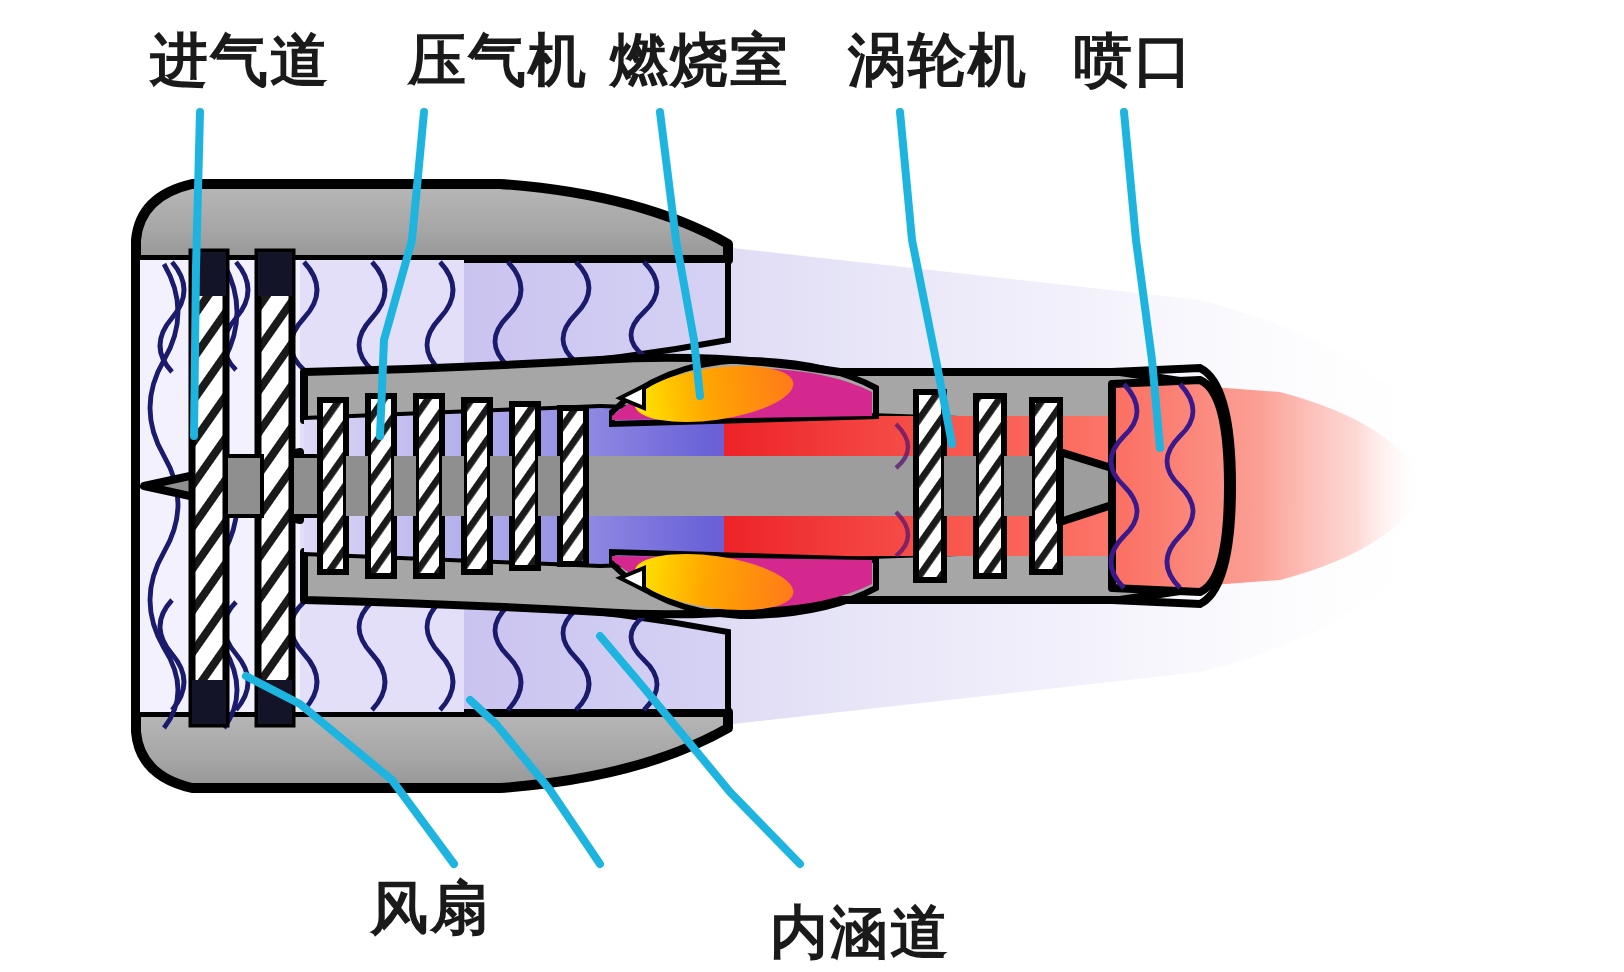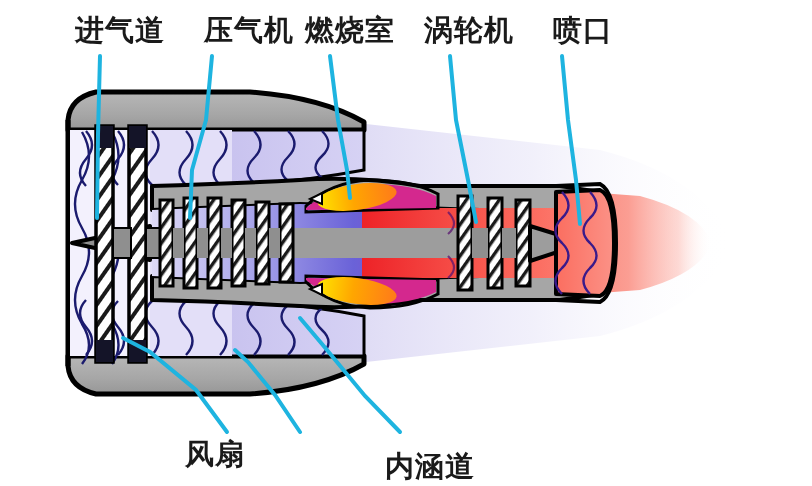--- a/index.html
+++ b/index.html
@@ -296,18 +296,18 @@
       <path d="M 227 432 L 196 390 L 150 352 L 123 338"></path>
       <path d="M 300 432 L 275 395 L 248 362 L 235 350"></path>
       <path d="M 400 432 L 365 396 L 322 344 L 300 318"></path>
     </g>
   </svg>
 
   <div class="label label-top" style="left:75px;">进气道</div>
   <div class="label label-top" style="left:190px;margin-left:14px;">压气机</div>
   <div class="label label-top" style="left:305px;">燃烧室</div>
   <div class="label label-top" style="left:424px;">涡轮机</div>
-  <div class="label label-top" style="left:537px;margin-left:16px;">喷口</div>
+  <div class="label label-top" style="left:537px;">喷口</div>
 
   <div class="label label-bottom" style="left:185px;">风扇</div>
   <div class="label label-bottom" style="left:385px;margin-top:12px;">内涵道</div>
 
 </div>
 
 </body></html>

